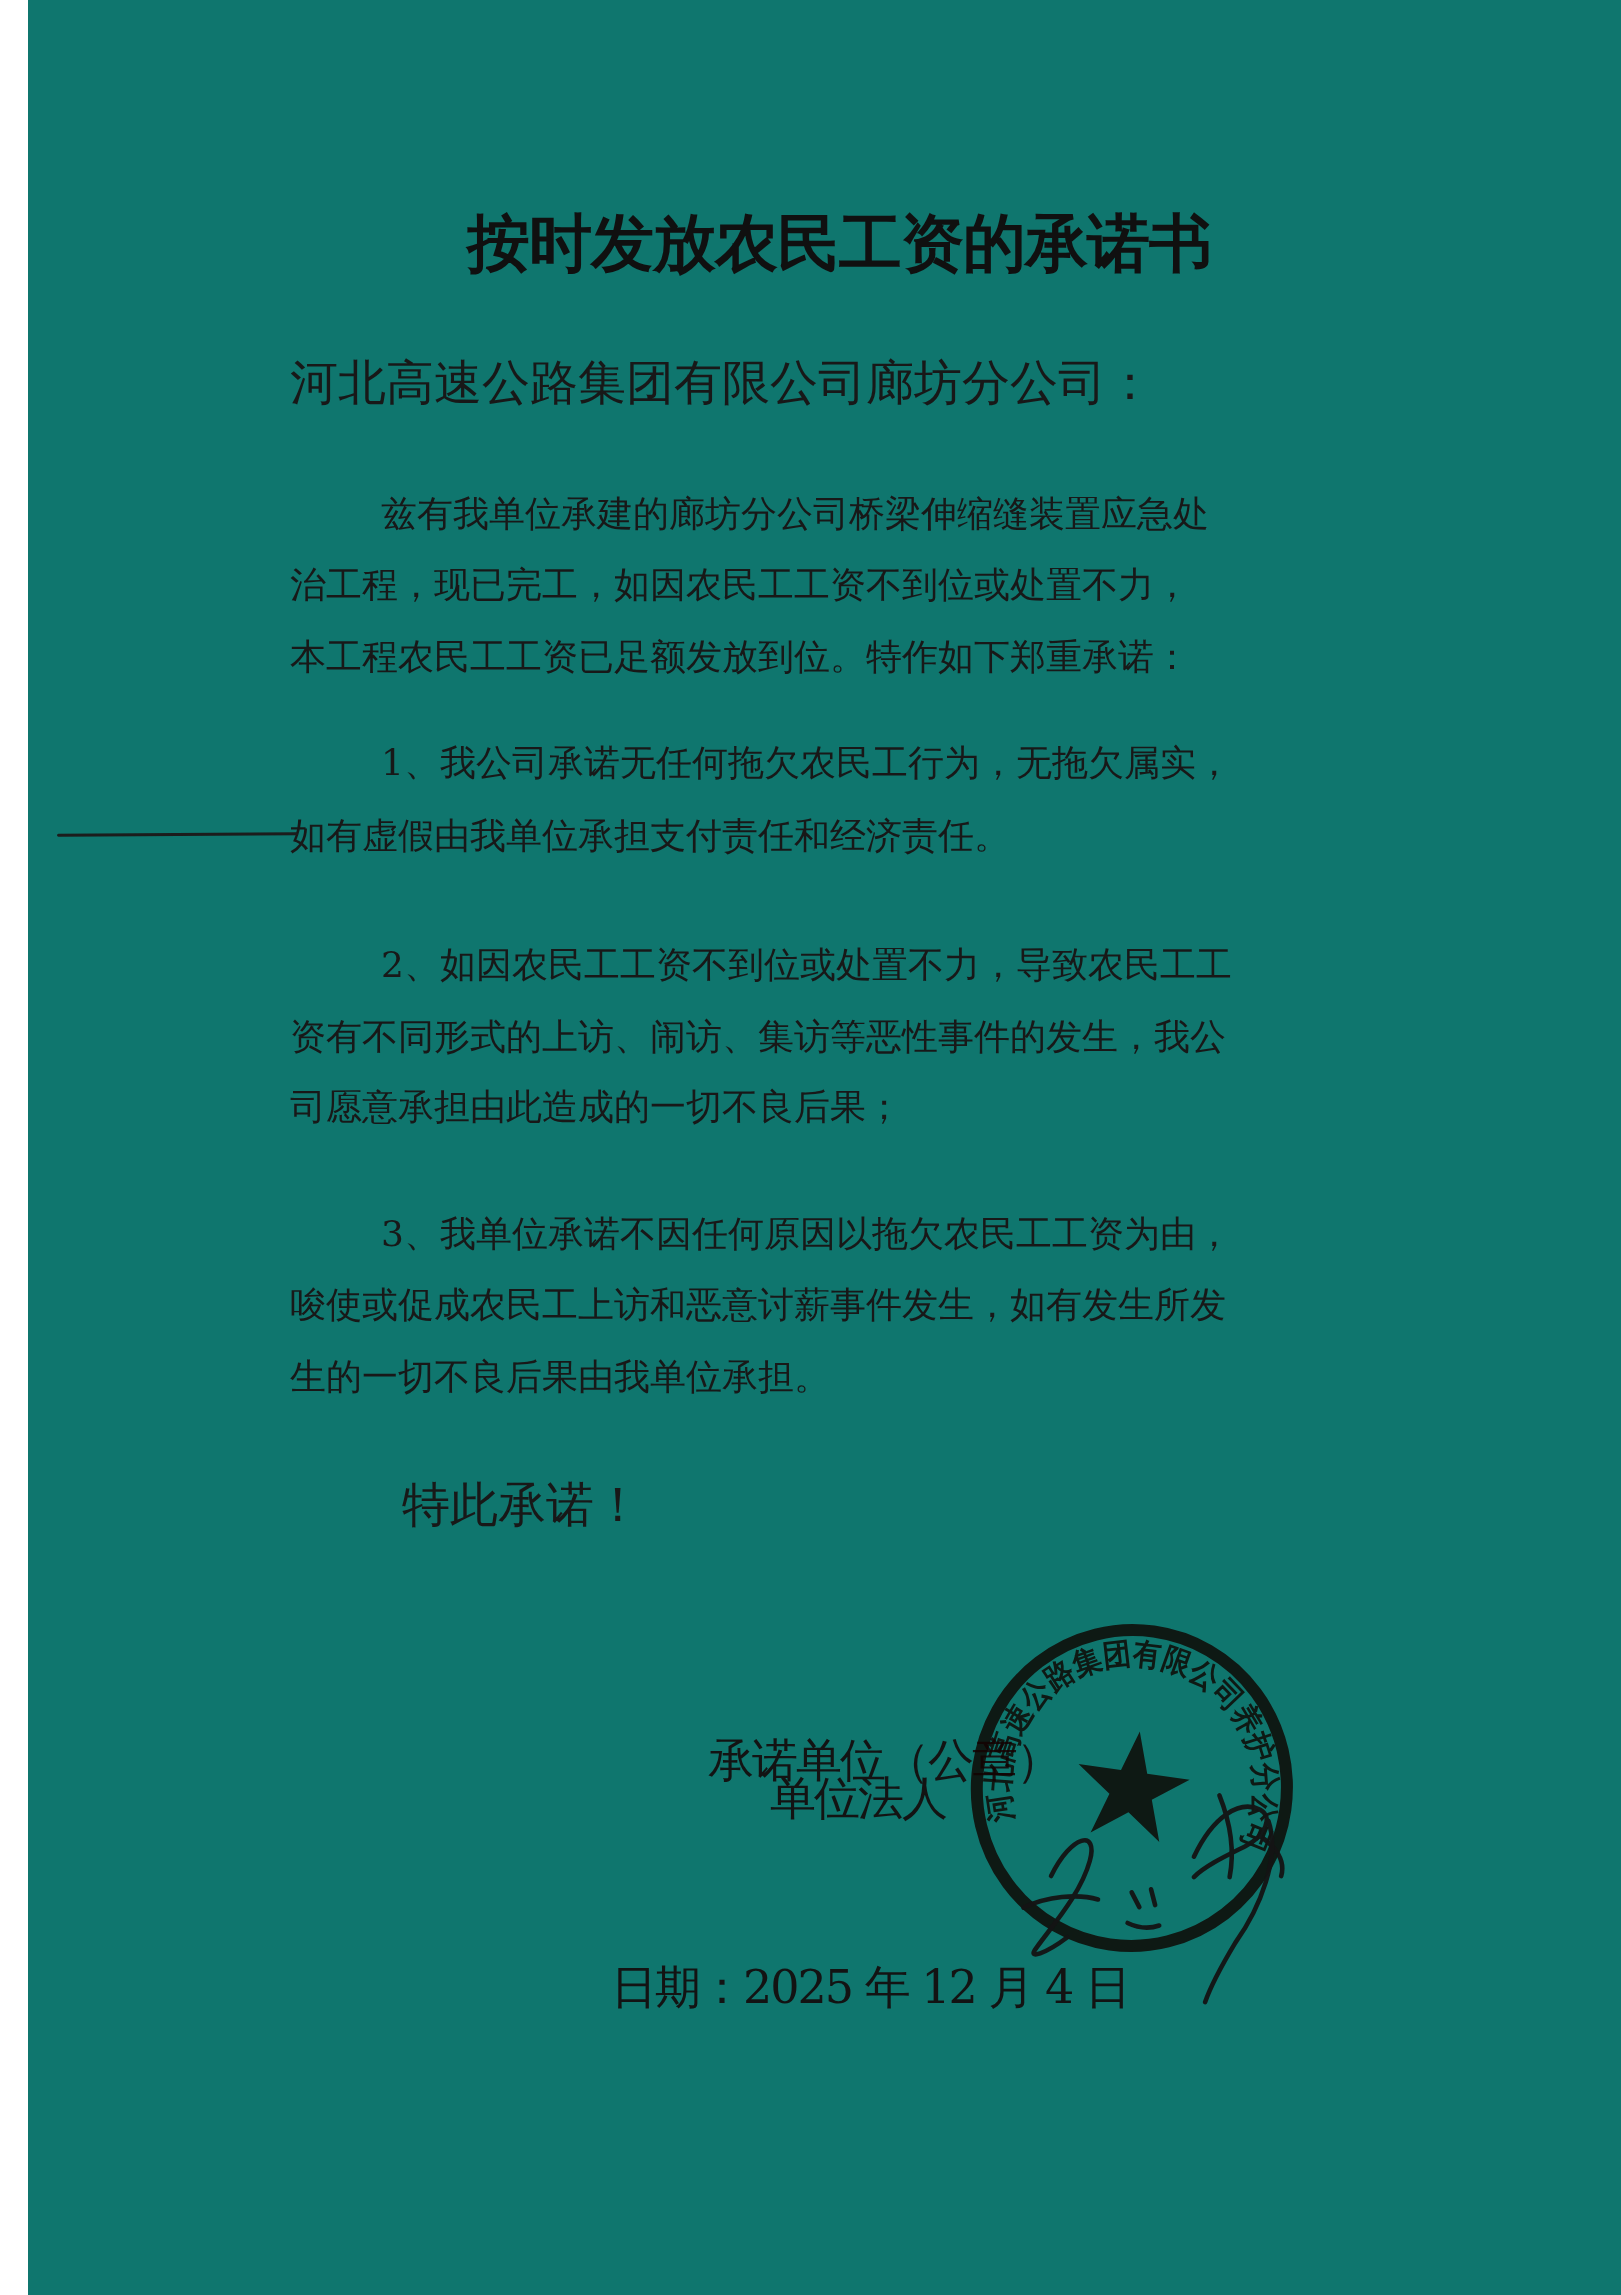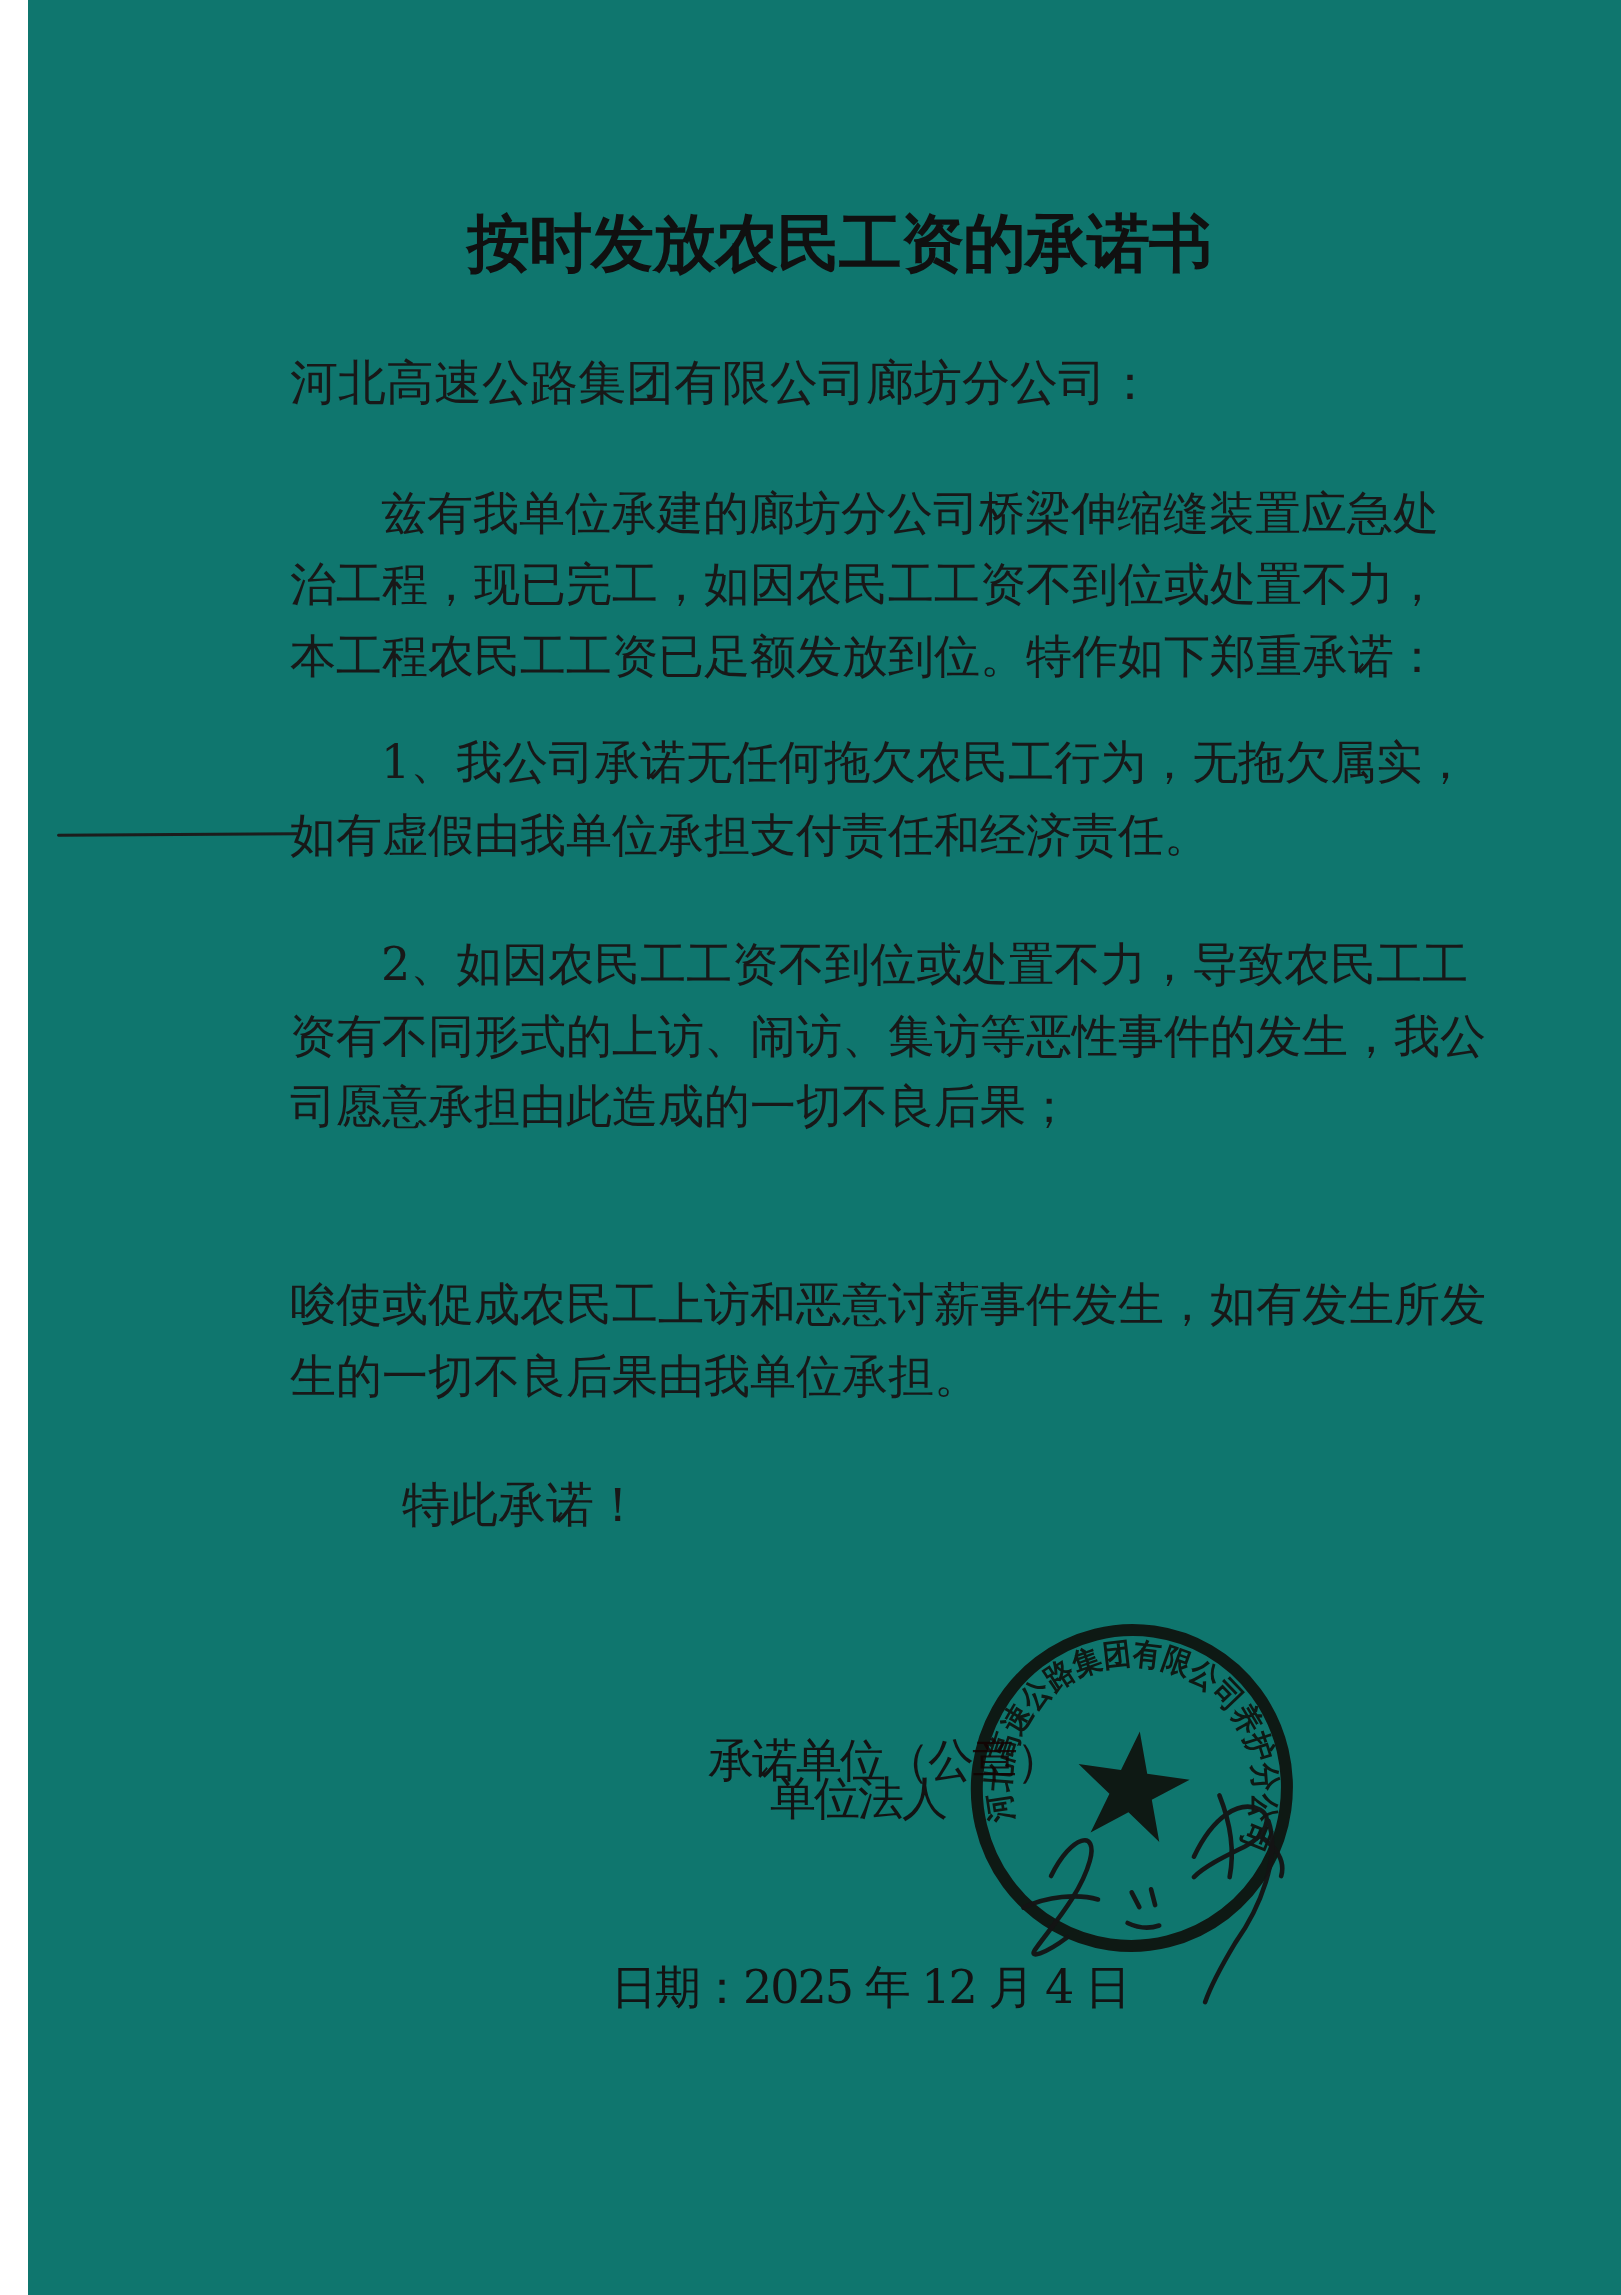--- a/index.html
+++ b/index.html
@@ -23,21 +23,21 @@
     margin: 0;
     font-size: 63px;
     font-weight: bold;
     letter-spacing: -1px;
     color: #101010;
     line-height: 87px;
   }
   .ln {
     position: absolute;
     white-space: nowrap;
-    font-size: 46px;
+    font-size: 36px;
     line-height: 57px;
     letter-spacing: 0px;
     color: #181818;
   }
   .sig {
     font-size: 46px;
     letter-spacing: -2px;
     color: #131313;
   }
   .margin-line {
@@ -77,20 +77,21 @@
 
   <div class="ln" style="left:353px; top:734px">1、我公司承诺无任何拖欠农民工行为，无拖欠属实，</div>
   <div class="ln" style="left:262px; top:807px">如有虚假由我单位承担支付责任和经济责任。</div>
 
   <div class="margin-line"></div>
 
   <div class="ln" style="left:353px; top:936px">2、如因农民工工资不到位或处置不力，导致农民工工</div>
   <div class="ln" style="left:262px; top:1008px">资有不同形式的上访、闹访、集访等恶性事件的发生，我公</div>
   <div class="ln" style="left:262px; top:1078px">司愿意承担由此造成的一切不良后果；</div>
 
+  <div class="ln" style="left:353px; top:1205px">3、我单位承诺不因任何原因以拖欠农民工工资为由，</div>
   <div class="ln" style="left:262px; top:1348px">生的一切不良后果由我单位承担。</div>
   <div class="ln" style="left:262px; top:1276px">唆使或促成农民工上访和恶意讨薪事件发生，如有发生所发</div>
 
   <div class="ln" style="left:374px; top:1476px; font-size:48px">特此承诺！</div>
 
   <div class="ln sig" style="left:680px; top:1732px">承诺单位（公章）</div>
   <div class="ln sig" style="left:742px; top:1770px">单位法人</div>
   <div class="ln sig" style="left:583px; top:1959px">
     <span>日期：</span><span>2025 年 12 月 4 日</span>
   </div>

